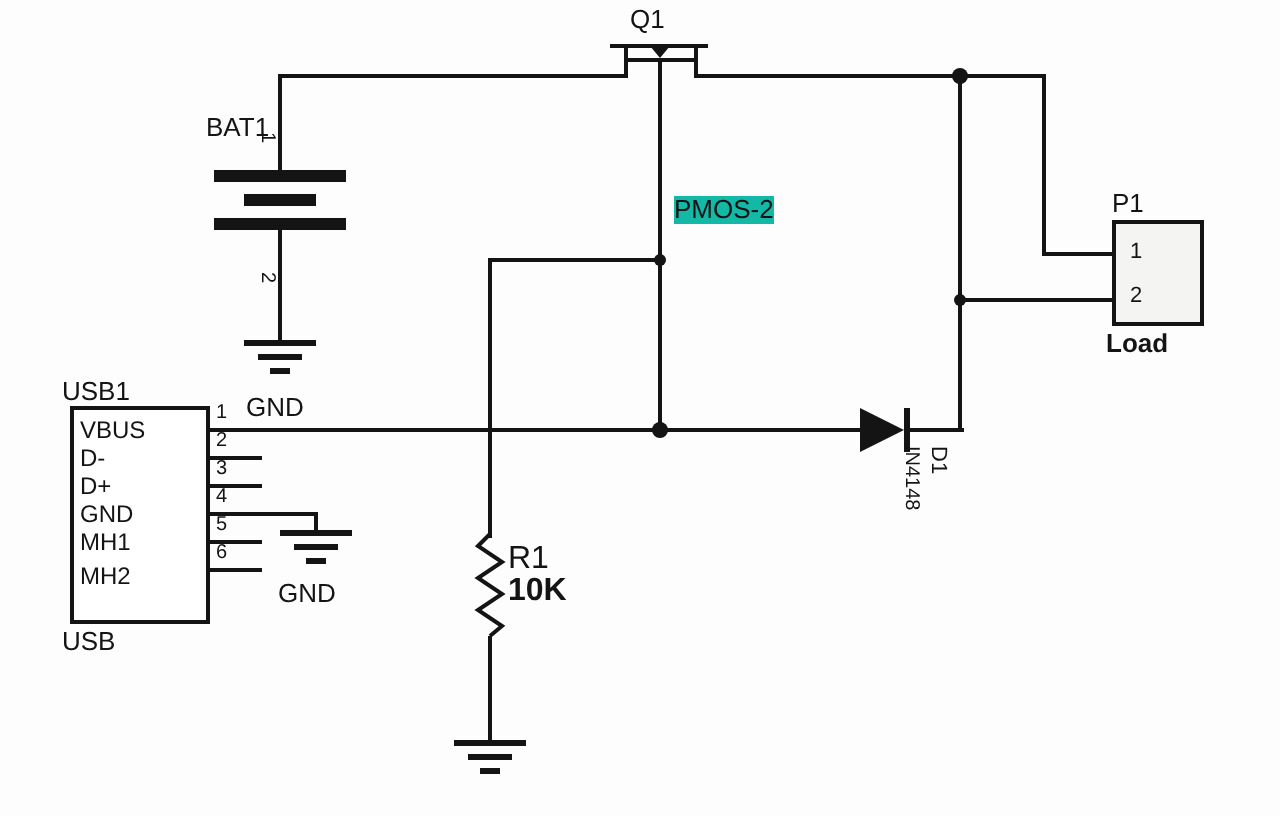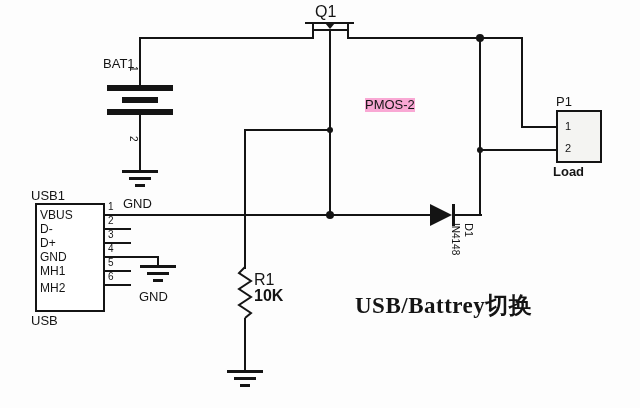--- a/index.html
+++ b/index.html
@@ -60,22 +60,22 @@
   <div class="w" style="left:104px;top:256px;width:55px;height:2px;"></div>
   <div class="w" style="left:104px;top:270px;width:27px;height:2px;"></div>
   <div class="w" style="left:104px;top:284px;width:27px;height:2px;"></div>
   <div class="w" style="left:157px;top:256px;width:2px;height:9px;"></div>
 
   <div class="dot" style="left:326px;top:211px;width:8px;height:8px;"></div>
   <div class="dot" style="left:327px;top:127px;width:6px;height:6px;"></div>
   <div class="dot" style="left:476px;top:34px;width:8px;height:8px;"></div>
   <div class="dot" style="left:477px;top:147px;width:6px;height:6px;"></div>
 
-  <div class="lbl" style="left:315px;top:3px;font-size:16px;">Q1</div>
-  <div class="lbl" style="left:337px;top:98px;font-size:13px;background:#f9a8d4;margin-left:28px;">PMOS-2</div>
+  <div class="lbl" style="left:315px;top:3px;font-size:13px;">Q1</div>
+  <div class="lbl" style="left:337px;top:98px;font-size:13px;background:#14b8a6;">PMOS-2</div>
 
   <div class="lbl" style="left:103px;top:57px;font-size:13px;">BAT1</div>
   <div class="plate" style="left:107px;top:85px;width:66px;"></div>
   <div class="plate" style="left:122px;top:97px;width:36px;"></div>
   <div class="plate" style="left:107px;top:109px;width:66px;"></div>
   <div class="lbl rot pinnum" style="left:138px;top:66px;">1</div>
   <div class="lbl rot pinnum" style="left:138px;top:136px;">2</div>
 
   <div class="gb" style="left:122px;top:170px;width:36px;"></div>
   <div class="gb" style="left:129px;top:177px;width:22px;"></div>
@@ -121,15 +121,14 @@
   </svg>
   <div class="lbl rot" style="left:475px;top:223px;font-size:11px;">D1</div>
   <div class="lbl rot" style="left:461px;top:223px;font-size:10px;">IN4148</div>
 
   <div class="lbl" style="left:556px;top:95px;font-size:13px;">P1</div>
   <div class="box" style="left:556px;top:110px;width:46px;height:53px;background:#f4f4f2;"></div>
   <div class="pinname" style="left:565px;top:121px;font-size:11px;">1</div>
   <div class="pinname" style="left:565px;top:143px;font-size:11px;">2</div>
   <div class="lbl" style="left:553px;top:165px;font-size:13px;font-weight:bold;">Load</div>
 
-  <div class="title" style="left:355px;top:290px;">USB/Battrey切换</div>
 
 </div>
 
 </body></html>

